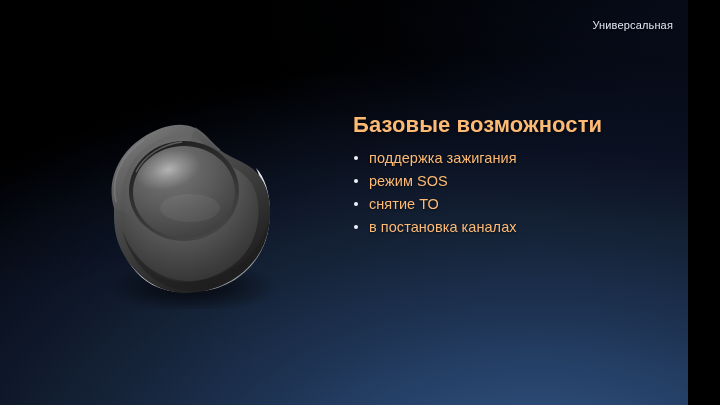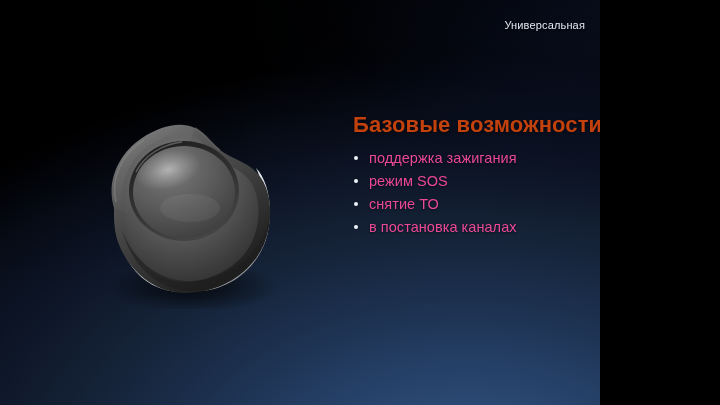--- a/index.html
+++ b/index.html
@@ -4,21 +4,21 @@
 <style>
   * { margin:0; padding:0; box-sizing:border-box; }
   html, body {
     width:720px; height:405px;
     overflow:hidden;
     background:#000;
     font-family:"Liberation Sans", sans-serif;
   }
   .slide {
     position:relative;
-    width:600px; height:405px;
+    width:688px; height:405px;
     overflow:hidden;
     background-color:#0a1026;
   }
   
   .bg-base {
     position:absolute; inset:0;
     background:
       radial-gradient(ellipse 115% 105% at 78% 118%,
         #33598a 0%,
         #2b4a75 16%,
@@ -83,34 +83,34 @@
 
   
   .content {
     position:absolute;
     left:353px; top:112px;
     width:330px;
   }
   .title {
     font-size:22px;
     font-weight:bold;
-    color:#c2410c;
+    color:#fdba74;
     letter-spacing:0.1px;
     line-height:26px;
     margin-bottom:9px;
     text-shadow:0 1px 3px rgba(0,0,0,0.55);
     white-space:nowrap;
   }
   .bullets { list-style:none; }
   .bullets li {
     position:relative;
     padding-left:16px;
     font-size:14.5px;
     line-height:23px;
-    color:#ec4899;
+    color:#fdba74;
     letter-spacing:0.05px;
     text-shadow:0 1px 2px rgba(0,0,0,0.5);
     white-space:nowrap;
   }
   .bullets li .dot {
     position:absolute;
     left:1px; top:9px;
     width:4px; height:4px;
     border-radius:50%;
     background:#eef2f9;

